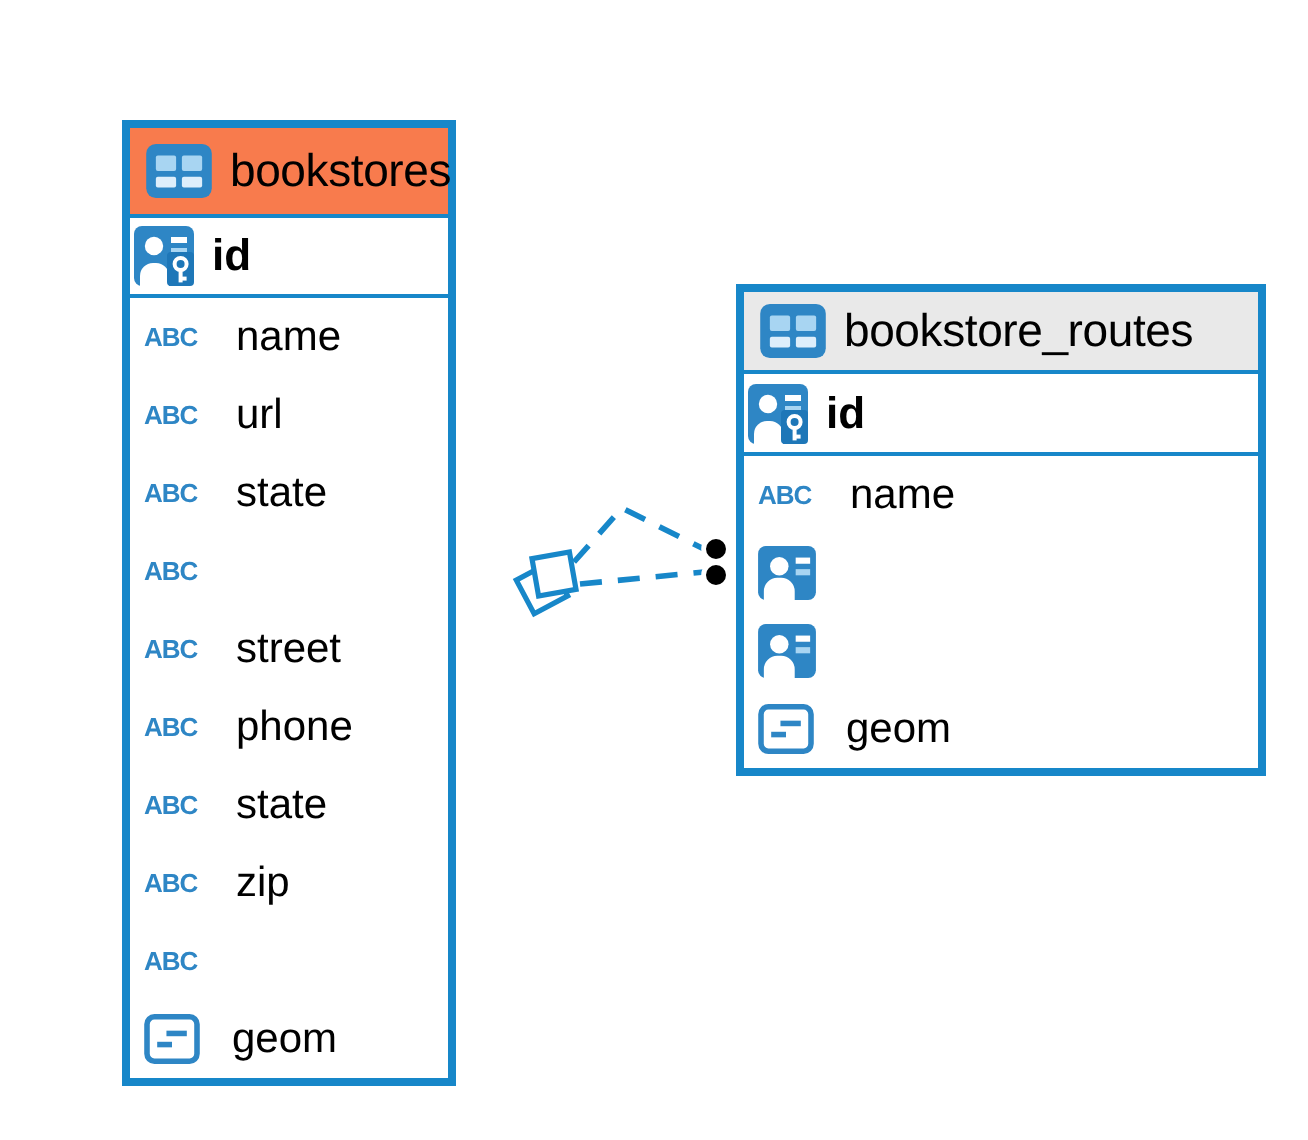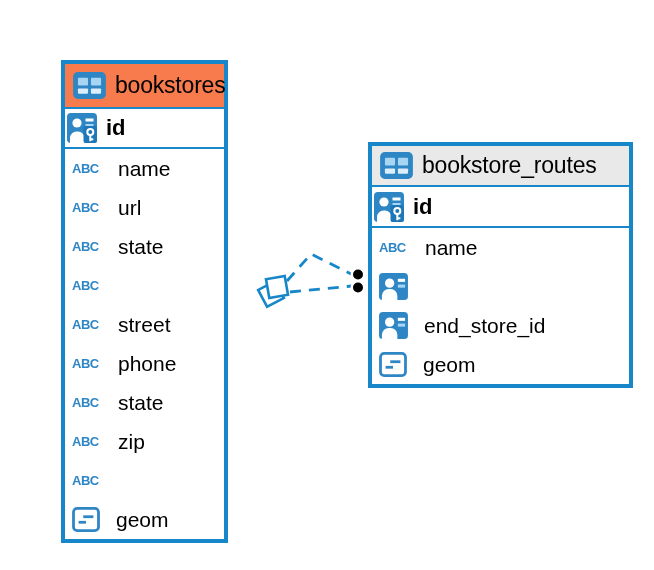--- a/index.html
+++ b/index.html
@@ -199,21 +199,20 @@
   <div class="row">
     <span class="icon-box">
       <svg width="29" height="27" viewBox="0 0 30 28">
         <rect width="30" height="28" rx="4" fill="var(--icon-blue)"></rect>
         <circle cx="11" cy="10.5" r="4.8" fill="#fff"></circle>
         <path d="M3 28 v-4.5 a7 7 0 0 1 7 -7 h2 a7 7 0 0 1 7 7 V28 z" fill="#fff"></path>
         <rect x="19.5" y="6" width="7.5" height="3.2" fill="#fff"></rect>
         <rect x="19.5" y="12" width="7.5" height="3.2" fill="var(--icon-light-blue)"></rect>
       </svg>
     </span>
-    <span class="lbl">end_store_id</span>
   </div>
   <div class="row">
     <span class="icon-box">
       <svg width="28" height="25" viewBox="0 0 30 27">
         <rect x="1.5" y="1.5" width="27" height="24" rx="4" fill="#fff" stroke="var(--icon-blue)" stroke-width="3"></rect>
         <line x1="12" y1="10.5" x2="23" y2="10.5" stroke="var(--icon-blue)" stroke-width="3"></line>
         <line x1="7" y1="16.5" x2="15" y2="16.5" stroke="var(--icon-blue)" stroke-width="3"></line>
       </svg>
     </span>
     <span class="lbl">geom</span>

